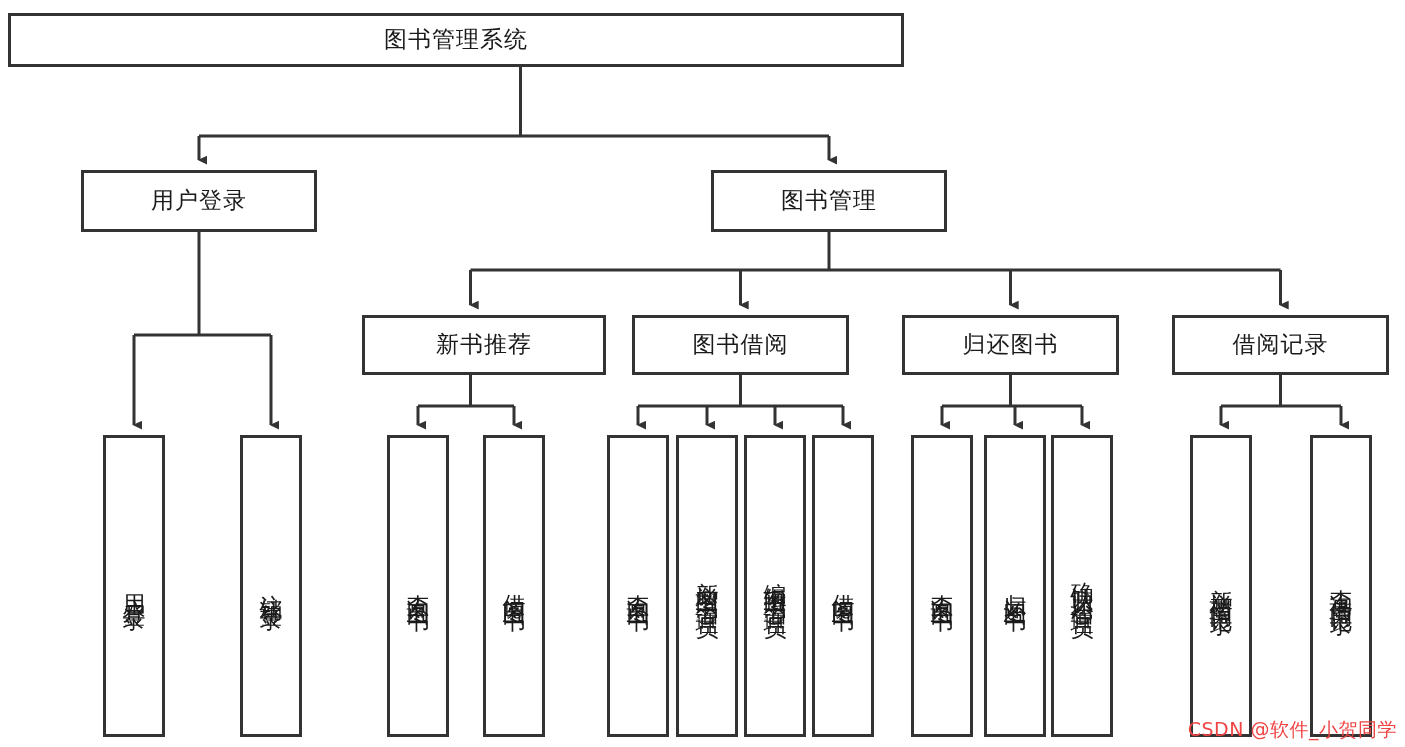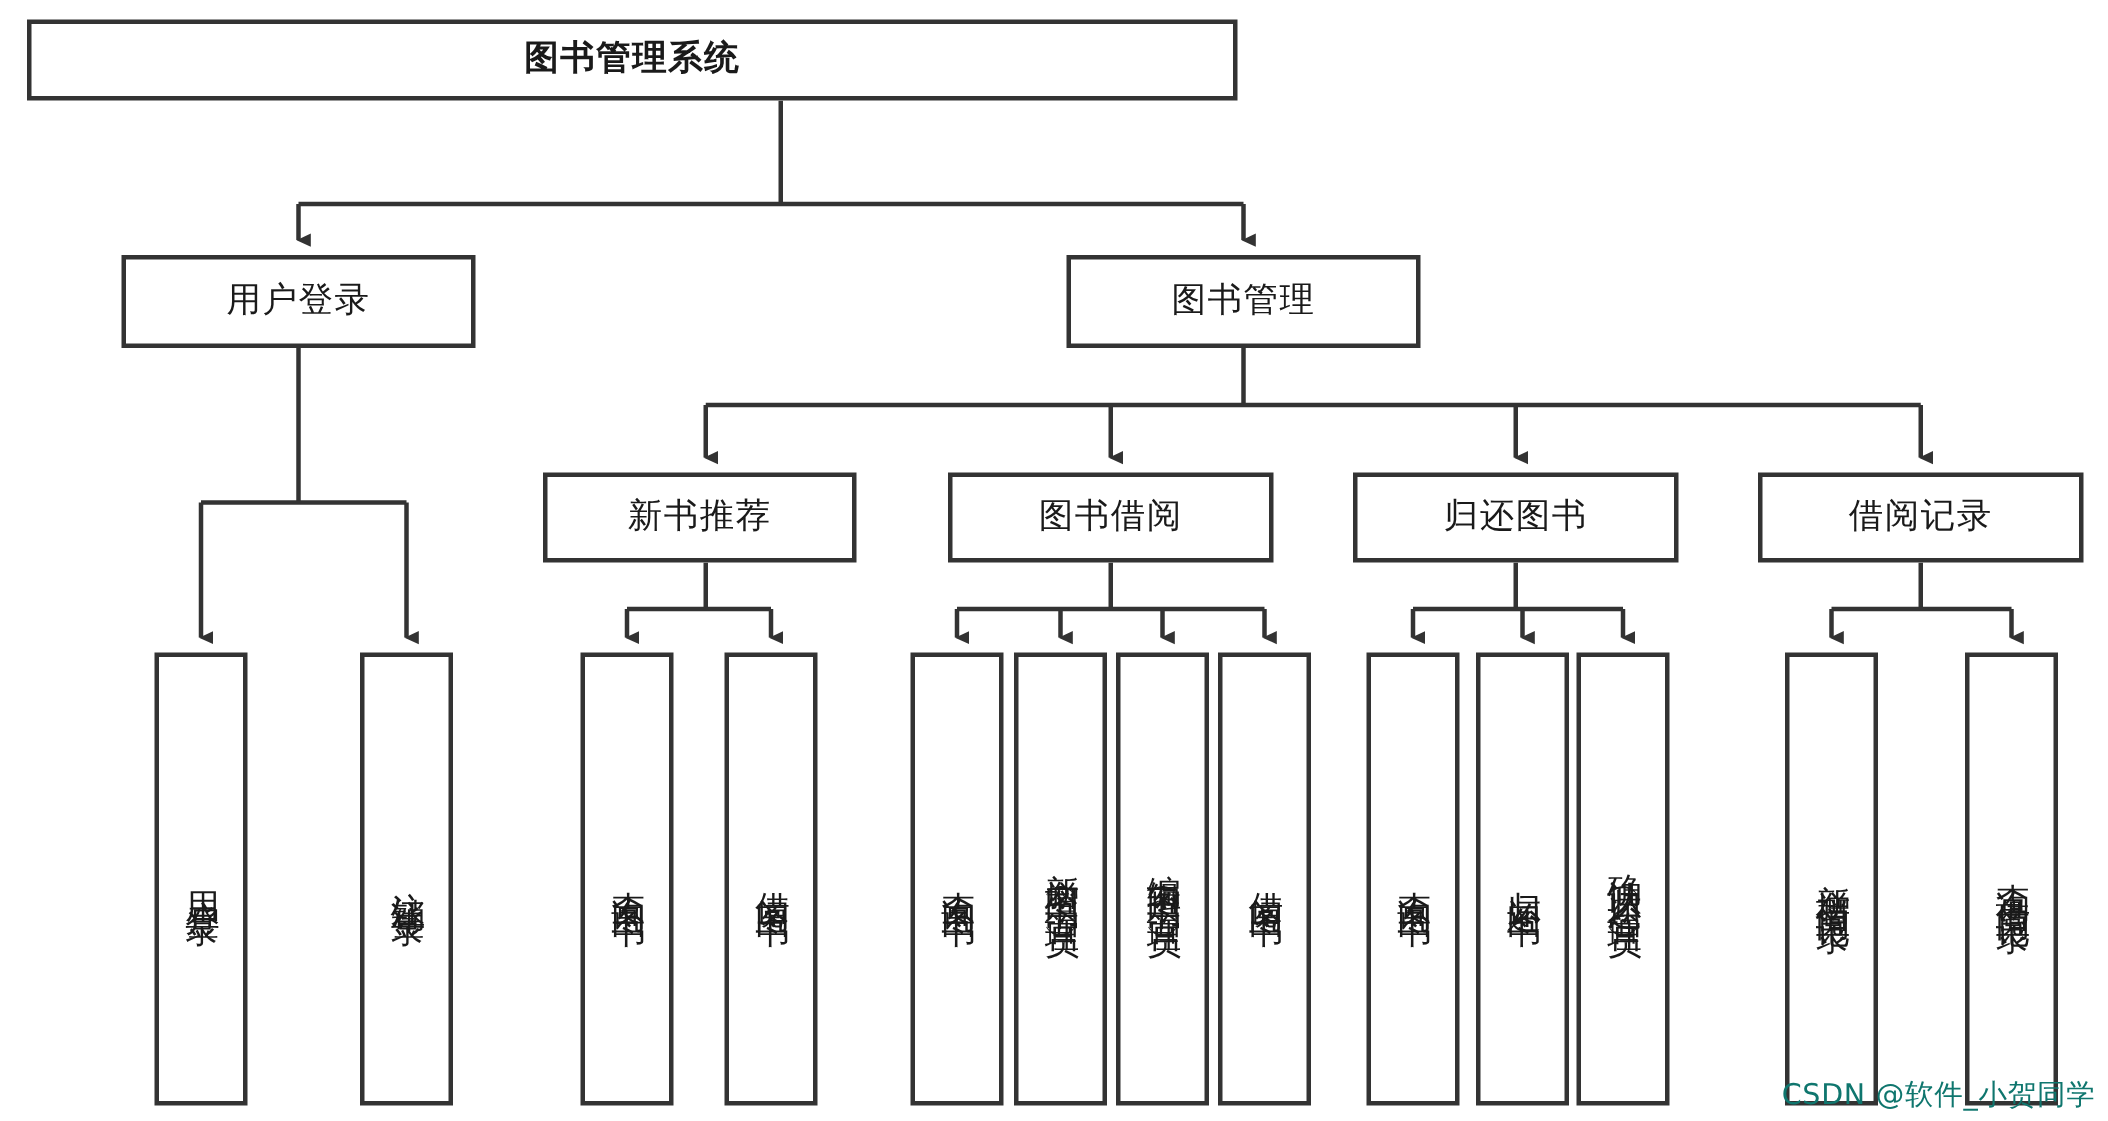--- a/index.html
+++ b/index.html
@@ -55,21 +55,21 @@
     writing-mode: vertical-rl;
     text-orientation: upright;
     white-space: nowrap;
     display: block;
   }
   .watermark {
     position: absolute;
     right: 8px;
     bottom: 4px;
     font-size: 19px;
-    color: #0f766e;
+    color: #ef4444;
     white-space: nowrap;
     letter-spacing: 0.5px;
   }
 </style>
 </head>
 <body>
 
 <div id="canvas">
 
   <svg id="svg-edges" viewBox="0 0 1405 747" xmlns="http://www.w3.org/2000/svg">
@@ -115,32 +115,32 @@
       <line x1="1015" y1="406" x2="1015" y2="425" marker-end="url(#arrowhead)"></line>
       <line x1="1082" y1="406" x2="1082" y2="425" marker-end="url(#arrowhead)"></line>
 
       <line x1="1280.5" y1="375" x2="1280.5" y2="406"></line>
       <line x1="1221" y1="406" x2="1341" y2="406"></line>
       <line x1="1221" y1="406" x2="1221" y2="425" marker-end="url(#arrowhead)"></line>
       <line x1="1341" y1="406" x2="1341" y2="425" marker-end="url(#arrowhead)"></line>
     </g>
   </svg>
 
-  <div class="node root horiz" style="left:18px; top:13px; width:807px; height:54px;font-weight:bold;">
+  <div class="node root horiz" style="left:8px; top:13px; width:896px; height:54px;">
     <span>图书管理系统</span>
   </div>
 
   <div class="node horiz" style="left:81px; top:170px; width:236px; height:62px;">
     <span>用户登录</span>
   </div>
   <div class="node horiz" style="left:711px; top:170px; width:236px; height:62px;">
     <span>图书管理</span>
   </div>
 
-  <div class="node horiz" style="left:362px; top:315px; width:209px; height:60px;">
+  <div class="node horiz" style="left:362px; top:315px; width:244px; height:60px;">
     <span>新书推荐</span>
   </div>
   <div class="node horiz" style="left:632px; top:315px; width:217px; height:60px;align-items:center;">
     <span>图书借阅</span>
   </div>
   <div class="node horiz" style="left:902px; top:315px; width:217px; height:60px;">
     <span>归还图书</span>
   </div>
   <div class="node horiz" style="left:1172px; top:315px; width:217px; height:60px;">
     <span>借阅记录</span>

